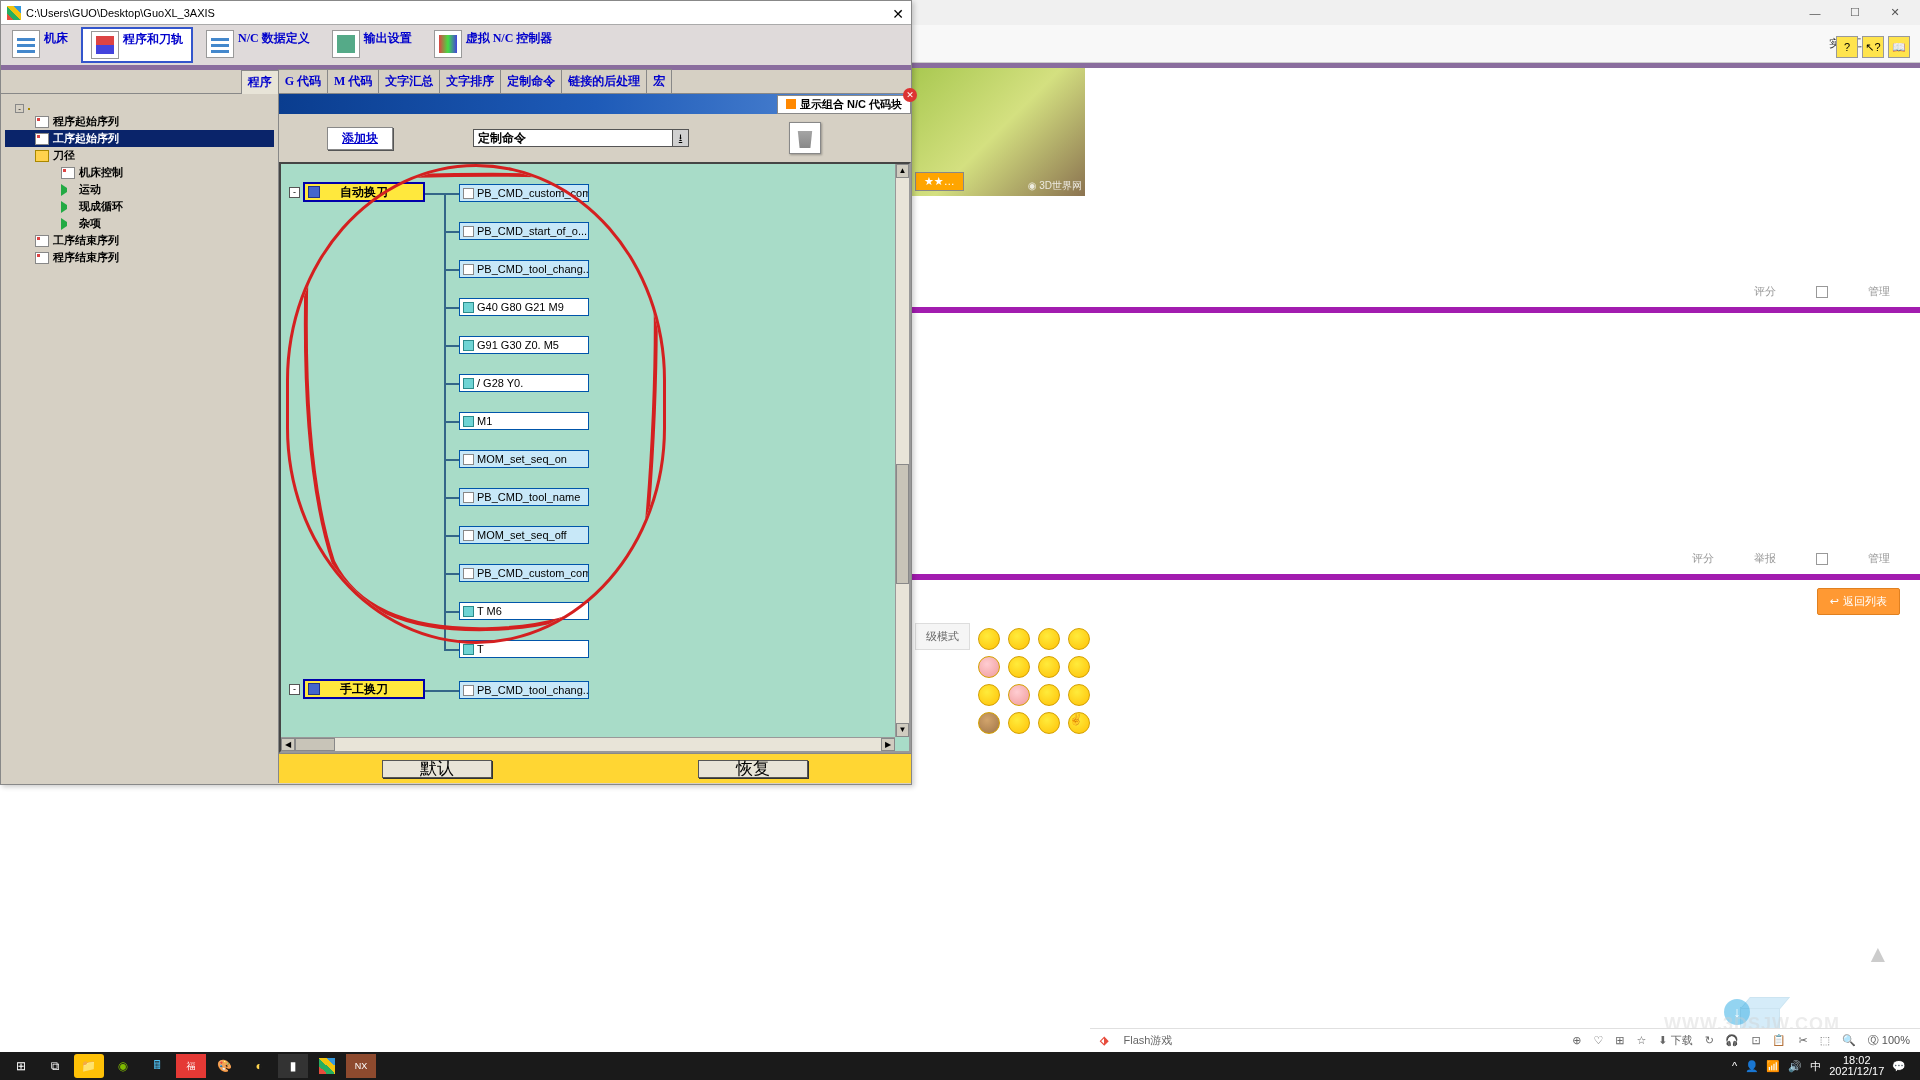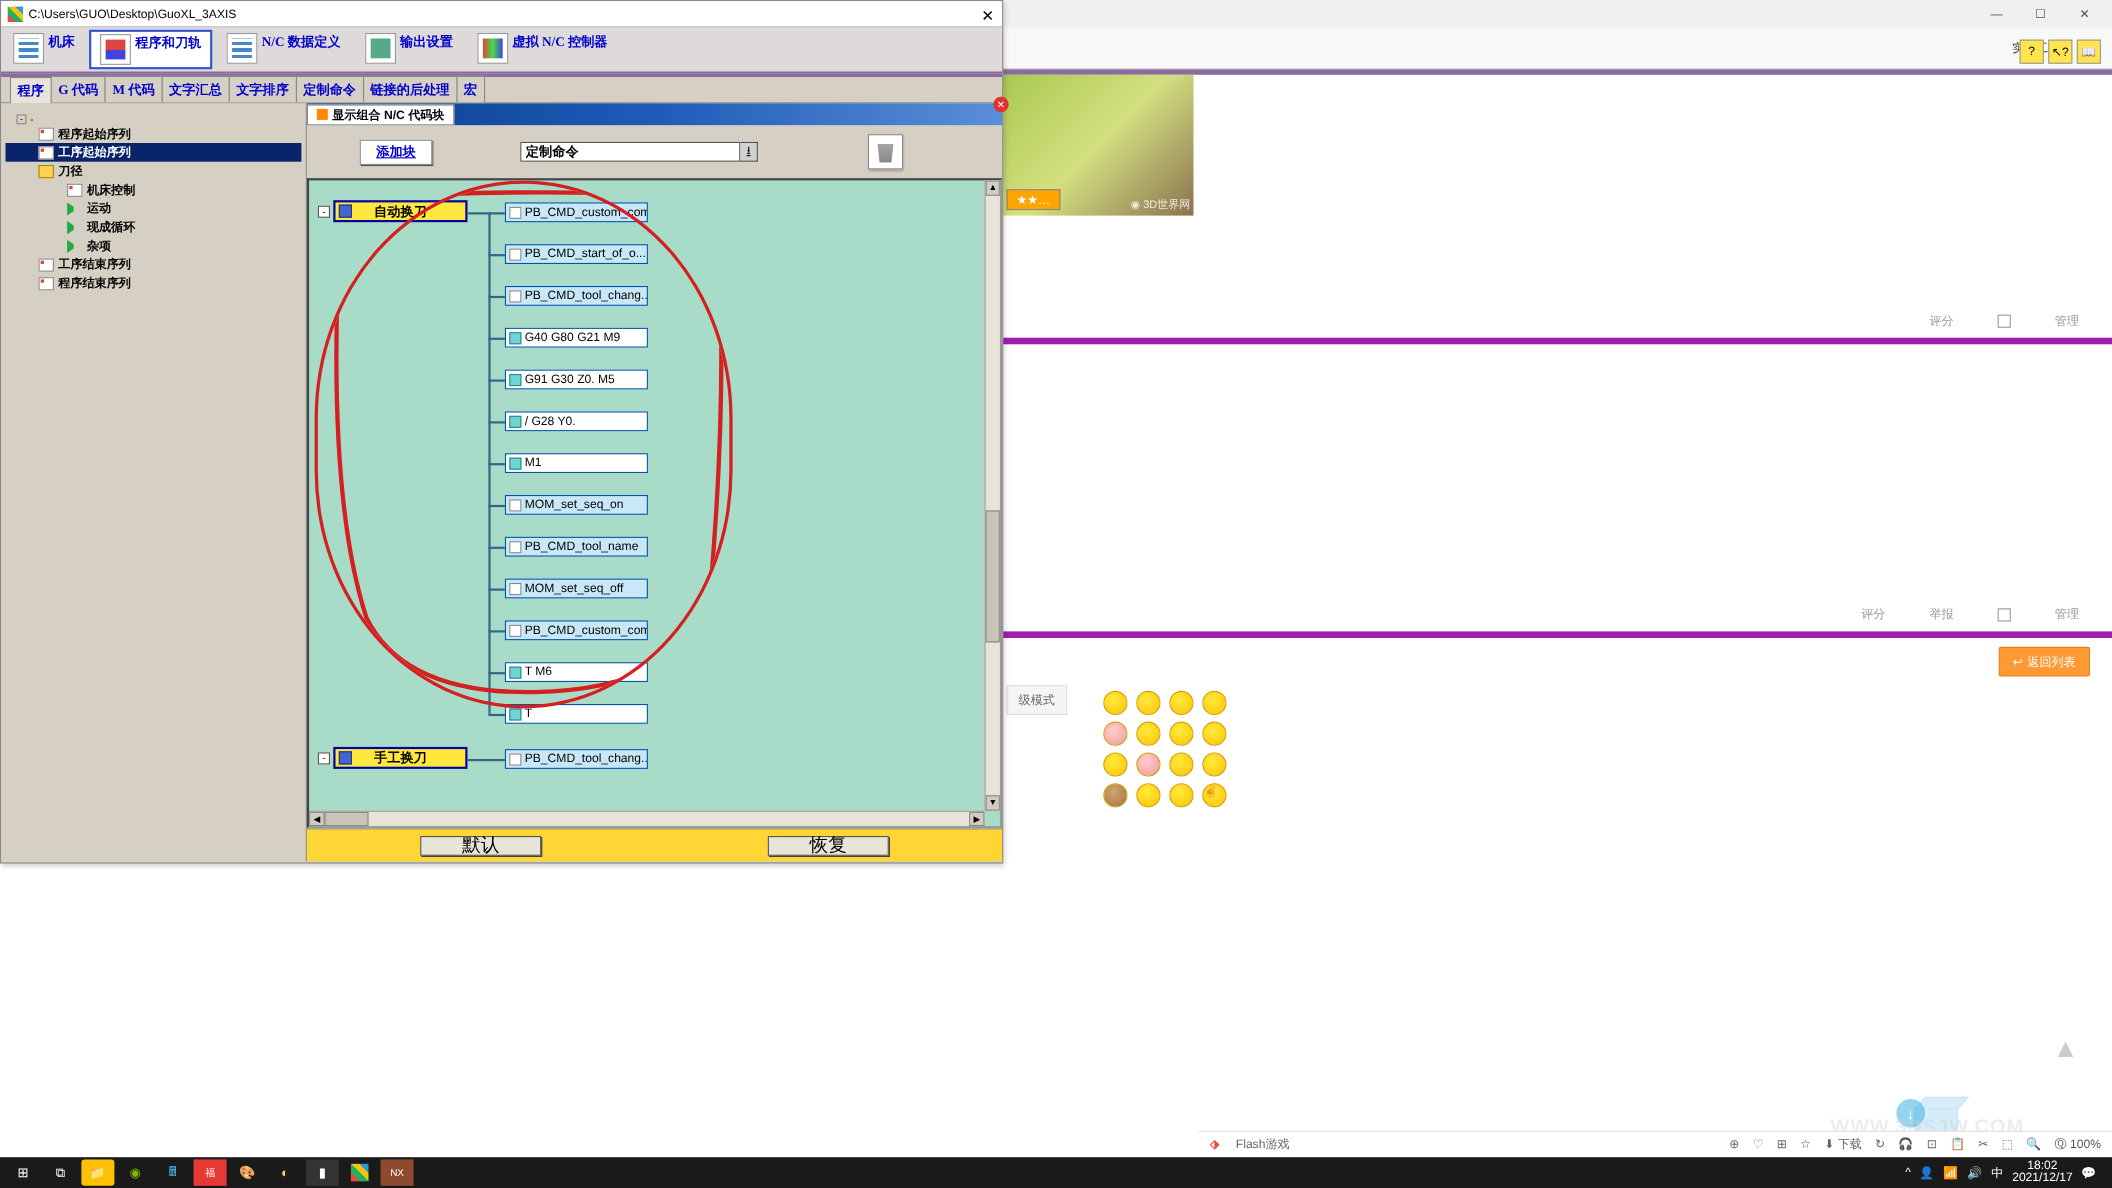--- a/index.html
+++ b/index.html
@@ -34,36 +34,36 @@
 .title-icon { width: 14px; height: 14px; margin-right: 5px; background: linear-gradient(45deg, #e74c3c 25%, #27ae60 25% 50%, #f1c40f 50% 75%, #3498db 75%); }
 .title-text { flex: 1; font-size: 11px; color: #000; }
 .close-x { width: 14px; height: 14px; font-size: 14px; color: #000; text-align: center; cursor: pointer; }
 .toolbar { height: 42px; background: #dfdada; display: flex; border-bottom: 2px solid #8a6d9e; }
 .toolbar-row2 { height: 3px; background: #8a6d9e; }
 .tb-btn { display: flex; align-items: flex-start; padding: 2px 8px; gap: 4px; border: 1px solid transparent; margin: 2px; }
 .tb-btn.active { border: 2px solid #3355cc; background: #fff; }
 .tb-icon { width: 28px; height: 28px; background: #fff; border: 1px solid #999; display: flex; align-items: center; justify-content: center; }
 .tb-icon-inner { width: 18px; height: 18px; background: repeating-linear-gradient(0deg, #4488cc 0 3px, #fff 3px 6px); }
 .tb-label { color: #0000cc; font-weight: bold; font-family: "SimSun"; font-size: 12px; white-space: nowrap; }
-.subtabs { height: 24px; background: #d6d0c4; display: flex; align-items: end; padding: 0 8px; border-bottom: 1px solid #888; }
+.subtabs { height: 24px; background: #d6d0c4; display: flex; align-items: end; padding: 0 8px; border-bottom: 1px solid #888; justify-content: center; }
 .subtab { padding: 3px 6px; border: 1px solid #888; border-bottom: none; background: #d6d0c4; margin-right: -1px; font-family: "SimSun"; font-size: 12px; color: #0000cc; font-weight: bold; cursor: pointer; }
 .subtab.active { background: #e8e4d8; position: relative; top: 1px; }
 .content-area { display: flex; height: calc(100% - 94px); }
 .tree-panel { width: 278px; background: #d6d0c4; border-right: 1px solid #888; padding: 10px 4px; overflow: auto; }
 .tree-item { display: flex; align-items: center; padding: 1px 0 1px 30px; font-family: "SimSun"; font-size: 12px; font-weight: bold; white-space: nowrap; }
 .tree-item.l2 { padding-left: 56px; }
 .tree-item .ticon { width: 14px; height: 12px; margin-right: 4px; display: inline-flex; align-items: center; justify-content: center; }
 .ticon-folder { background: #ffd24d; border: 1px solid #aa8800; }
 .ticon-page { background: #fff; border: 1px solid #888; position: relative; }
 .ticon-play { width: 0; height: 0; border-left: 6px solid #22aa44; border-top: 4px solid transparent; border-bottom: 4px solid transparent; background: none; margin-right: 2px; }
 .tree-item.selected { background: #0a246a; color: #fff; }
 .tree-root { padding-left: 10px; display: flex; align-items: center; }
 .tree-root .box { width: 9px; height: 9px; border: 1px solid #888; margin-right: 4px; font-size: 8px; line-height: 7px; text-align: center; }
 .right-panel { flex: 1; display: flex; flex-direction: column; position: relative; }
-.header-strip { height: 20px; background: linear-gradient(to right, #0a3d8f 0%, #1e5bb8 50%, #5a8ed8 100%); display: flex; align-items: center; justify-content: flex-start; }
+.header-strip { height: 20px; background: linear-gradient(to right, #0a3d8f 0%, #1e5bb8 50%, #5a8ed8 100%); display: flex; align-items: center; justify-content: flex-end; }
 .header-label { background: #fff; border: 1px solid #888; padding: 1px 8px; font-family: "SimSun"; font-size: 12px; font-weight: bold; display: flex; align-items: center; gap: 4px; }
 .header-label .sq { width: 10px; height: 10px; background: #ff8800; }
 .control-row { height: 48px; background: #d6d0c4; display: flex; align-items: center; padding: 0 20px; gap: 20px; }
 .add-btn { background: #fff; border: 1px solid #888; padding: 2px 14px; font-family: "SimSun"; font-weight: bold; font-size: 12px; color: #0000cc; text-decoration: underline; cursor: pointer; box-shadow: 1px 1px 0 #555; margin-left: 28px; }
 .combo { display: flex; align-items: center; margin-left: 60px; }
 .combo input { width: 200px; height: 18px; background: #fff; border: 1px solid #555; padding: 0 4px; font-family: "SimSun"; font-size: 12px; font-weight: bold; }
 .combo .drop { width: 16px; height: 18px; background: #d0d0d0; border: 1px solid #555; border-left: none; text-align: center; font-size: 10px; line-height: 16px; text-decoration: underline; }
 .trash-btn { margin-left: 80px; width: 32px; height: 32px; background: #fff; border: 1px solid #888; box-shadow: 1px 1px 2px rgba(0,0,0,0.3); display: flex; align-items: center; justify-content: center; }
 .trash-icon { width: 18px; height: 20px; background: linear-gradient(#aaa, #888); clip-path: polygon(10% 15%, 90% 15%, 80% 100%, 20% 100%); position: relative; }
 .trash-icon::before { content: ''; position: absolute; top: -4px; left: 15%; width: 70%; height: 4px; background: #888; }
@@ -141,21 +141,21 @@
   <div style="height:230px;"></div>
   <div class="bg-row border-b" style="justify-content:flex-end; padding-right:30px;">
     <span>评分</span>
     <span>举报</span>
     <span class="checkbox-sm"></span>
     <span>管理</span>
   </div>
   <div class="bg-row" style="justify-content:flex-end; padding-right:20px;">
     <span class="orange-btn">↩ <span>返回列表</span></span>
   </div>
-  <div style="display:flex; align-items:flex-start; gap:28px; padding-left:5px;">
+  <div style="display:flex; align-items:flex-start; gap:3px; padding-left:5px;">
     <div class="mode-text" style="position:static;">级模式</div>
     <div class="emoji-grid">
       <div class="emoji"></div>
         <div class="emoji"></div>
         <div class="emoji"></div>
         <div class="emoji"></div>
       <div class="emoji blush"></div>
         <div class="emoji"></div>
         <div class="emoji"></div>
         <div class="emoji"></div>

